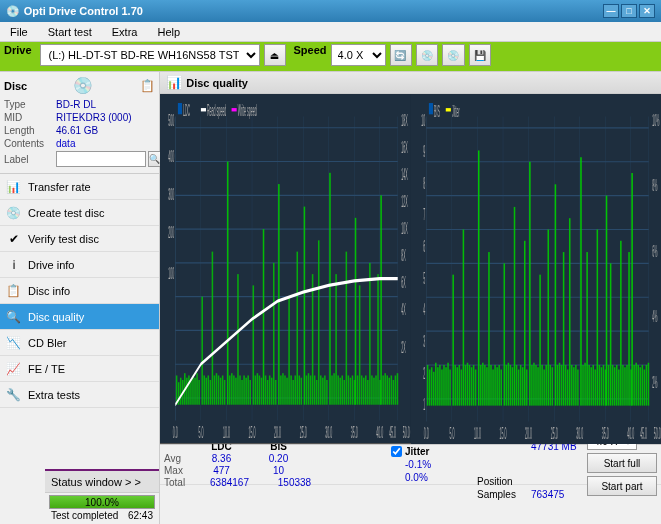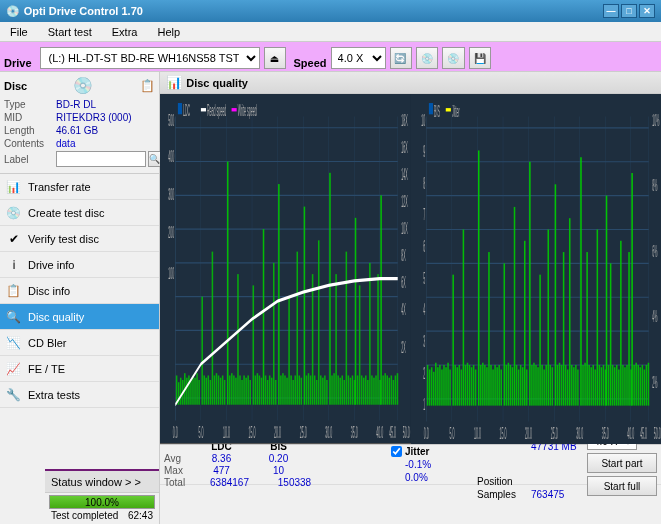--- a/index.html
+++ b/index.html
@@ -37,24 +37,24 @@
       align-items: center;
       padding: 0 4px;
       border-bottom: 1px solid #ccc;
       gap: 8px;
       font-size: 11px;
     }
     .menu-item { padding: 2px 6px; cursor: pointer; }
     
     
     .drive-toolbar {
-      background: #f0abfc;
+      background: #84cc16;
       height: 30px;
       display: flex;
-      align-items: flex-end;
+      align-items: flex-start;
       padding: 2px 4px;
       border-bottom: 1px solid #ccc;
       gap: 4px;
       font-size: 11px;
     }
     .drive-label { font-weight: bold; margin-right: 4px; }
     .drive-select {
       height: 22px;
       font-size: 11px;
       border: 1px solid #999;
@@ -799,20 +799,20 @@
           <div style="display:flex; gap:4px;">
             <span style="min-width:50px;">Samples</span>
             <span style="color:#0000cc;">763475</span>
           </div>
         </div>
 
         <div style="display:flex; flex-direction:column; gap:3px; padding-left:4px;">
           <select class="speed-dropdown">
             <option>4.0 X</option>
           </select>
+          <button class="action-btn">Start full</button>
           <button class="action-btn">Start part</button>
-          <button class="action-btn">Start full</button>
         </div>
       </div>
     </div>
 
   </div>
 </div>
 
 </body></html>

